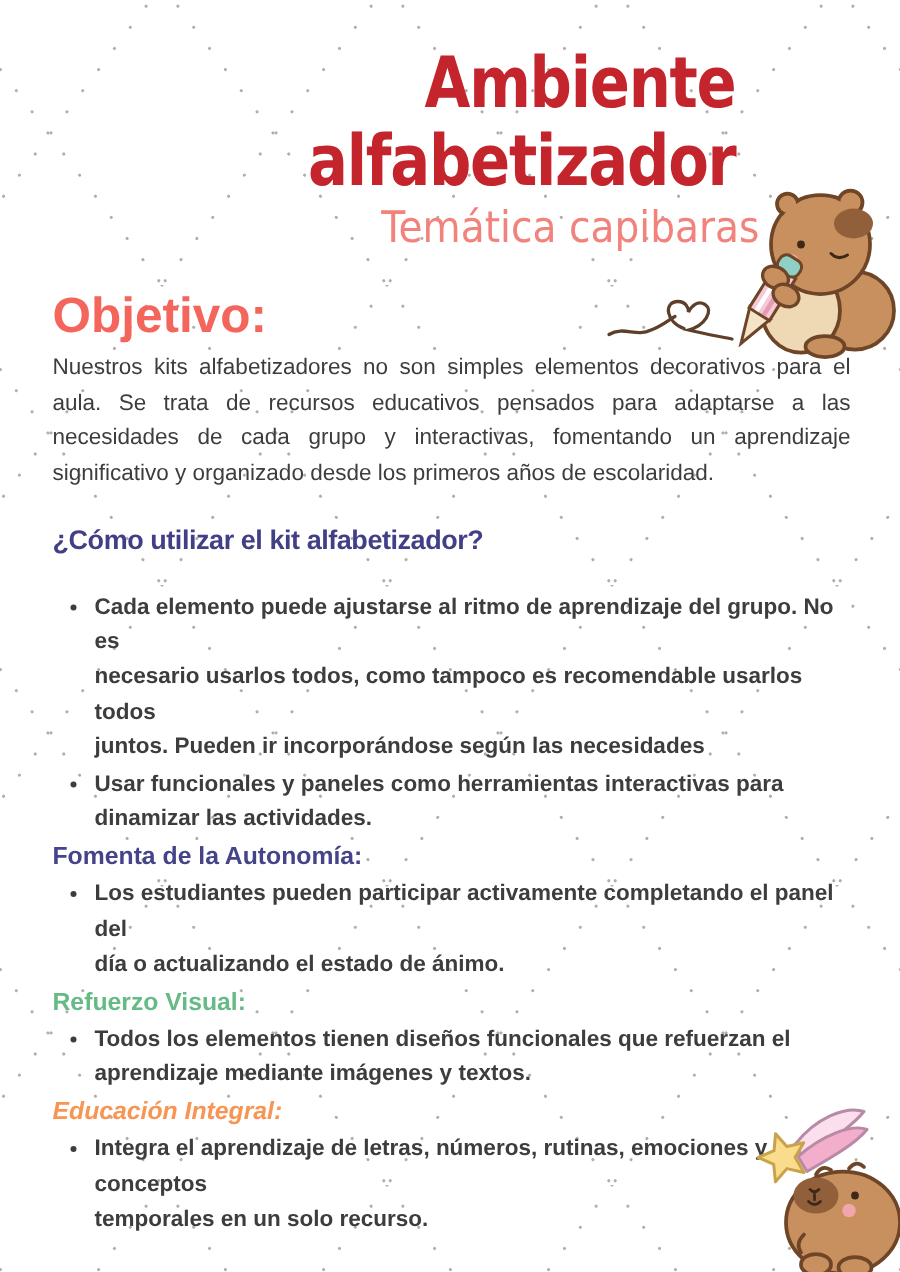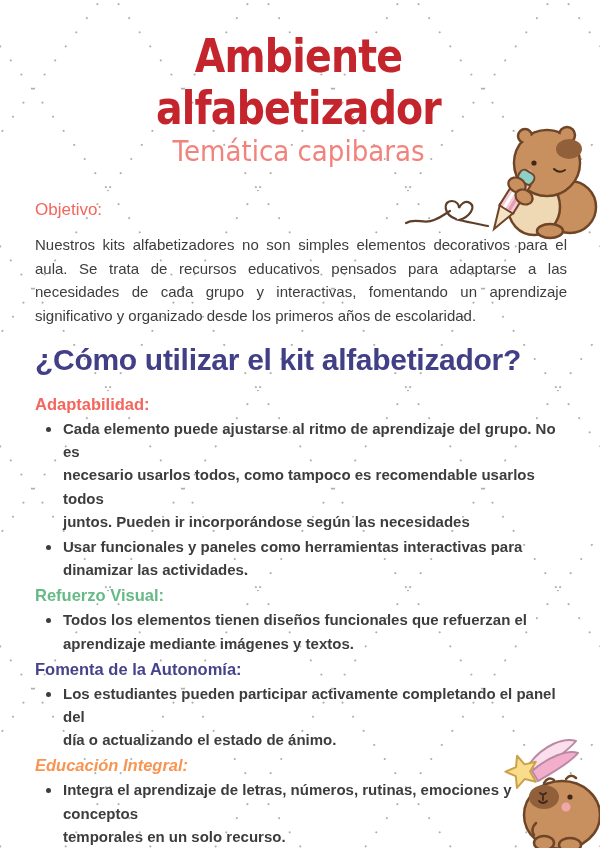--- a/index.html
+++ b/index.html
@@ -6,49 +6,49 @@
   body{
     width:600px;height:848px;position:relative;overflow:hidden;
     background:#ffffff;
     font-family:"Liberation Sans",sans-serif;
     -webkit-font-smoothing:antialiased;
   }
   .bg-pattern{position:absolute;left:0;top:0;width:600px;height:848px;z-index:0;}
   .layer{position:absolute;z-index:1;}
 
   
-  .header{left:0;top:30px;width:533px;text-align:center;margin-left:32px;}
+  .header{left:0;top:30px;width:533px;text-align:right;}
   .page-title{
     font-family:"DejaVu Sans",sans-serif;
     font-weight:bold;font-size:47px;line-height:52px;
     transform:scaleX(0.84);transform-origin:50% 50%;
     letter-spacing:-1px;margin:0;
   }
   .page-subtitle{
     font-family:"DejaVu Sans",sans-serif;
     font-weight:normal;font-size:29px;line-height:32px;
     transform:scaleX(0.9);transform-origin:50% 50%;
     margin:1px 0 0 0;
   }
 
   
   .objective{left:35px;top:194px;width:532px;}
   .objective-heading{
-    font-size:17px;font-weight:normal;letter-spacing:0;
+    font-size:33px;font-weight:bold;letter-spacing:0;
     margin:0 0 7px 0;line-height:32px;
   }
   .objective-paragraph{
     font-size:15px;line-height:23.5px;color:#3d3d3d;
     text-align:justify;margin:0;
   }
 
   
   .howto{left:35px;top:344px;width:540px;}
   .howto-heading{
-    font-size:30px;font-weight:bold;line-height:32px;
+    font-size:18px;font-weight:bold;line-height:32px;
     margin:0 0 17px 0;letter-spacing:-0.3px;
   }
   .section-label{
     font-size:16.5px;font-weight:bold;line-height:22px;margin:1px 0;
   }
   ul.bullets{
     margin:2px 0 3px 0;padding:0 0 0 27px;list-style:disc outside;font-weight:bold;
   }
   ul.bullets li{
     font-size:15px;line-height:23.2px;color:#3d3d3d;
@@ -117,43 +117,42 @@
 
 <div class="layer objective">
   <h2 class="objective-heading" style="color: rgb(244, 101, 92);">Objetivo:</h2>
   <p class="objective-paragraph">Nuestros kits alfabetizadores no son simples elementos decorativos para el aula. Se trata de recursos educativos pensados para adaptarse a las necesidades de cada grupo y interactivas, fomentando un aprendizaje significativo y organizado desde los primeros años de escolaridad.</p>
 </div>
 
 <div class="layer howto">
   <h2 class="howto-heading" style="color: rgb(65, 63, 133);">¿Cómo utilizar el kit alfabetizador?</h2>
 
   <div class="section">
-    <div class="section-label" style="color: rgb(244, 101, 92);">Adaptabilidad:</div>
     <ul class="bullets">
       <li>Cada elemento puede ajustarse al ritmo de aprendizaje del grupo. No es
 necesario usarlos todos, como tampoco es recomendable usarlos todos
 juntos. Pueden ir incorporándose según las necesidades</li>
       <li>Usar funcionales y paneles como herramientas interactivas para
 dinamizar las actividades.</li>
     </ul>
   </div>
 
   <div class="section">
+    <div class="section-label" style="color: rgb(69, 68, 139);">Fomenta de la Autonomía:</div>
+    <ul class="bullets">
+      <li>Los estudiantes pueden participar activamente completando el panel del
+día o actualizando el estado de ánimo.</li>
+    </ul>
+  </div>
+
+  <div class="section">
     <div class="section-label" style="color: rgb(102, 186, 134);">Refuerzo Visual:</div>
     <ul class="bullets">
       <li>Todos los elementos tienen diseños funcionales que refuerzan el
 aprendizaje mediante imágenes y textos.</li>
-    </ul>
-  </div>
-
-  <div class="section">
-    <div class="section-label" style="color: rgb(69, 68, 139);">Fomenta de la Autonomía:</div>
-    <ul class="bullets">
-      <li>Los estudiantes pueden participar activamente completando el panel del
-día o actualizando el estado de ánimo.</li>
     </ul>
   </div>
 
   <div class="section">
     <div class="section-label" style="color: rgb(248, 149, 82); font-style: italic;">Educación Integral:</div>
     <ul class="bullets">
       <li>Integra el aprendizaje de letras, números, rutinas, emociones y conceptos
 temporales en un solo recurso.</li>
     </ul>
   </div>

